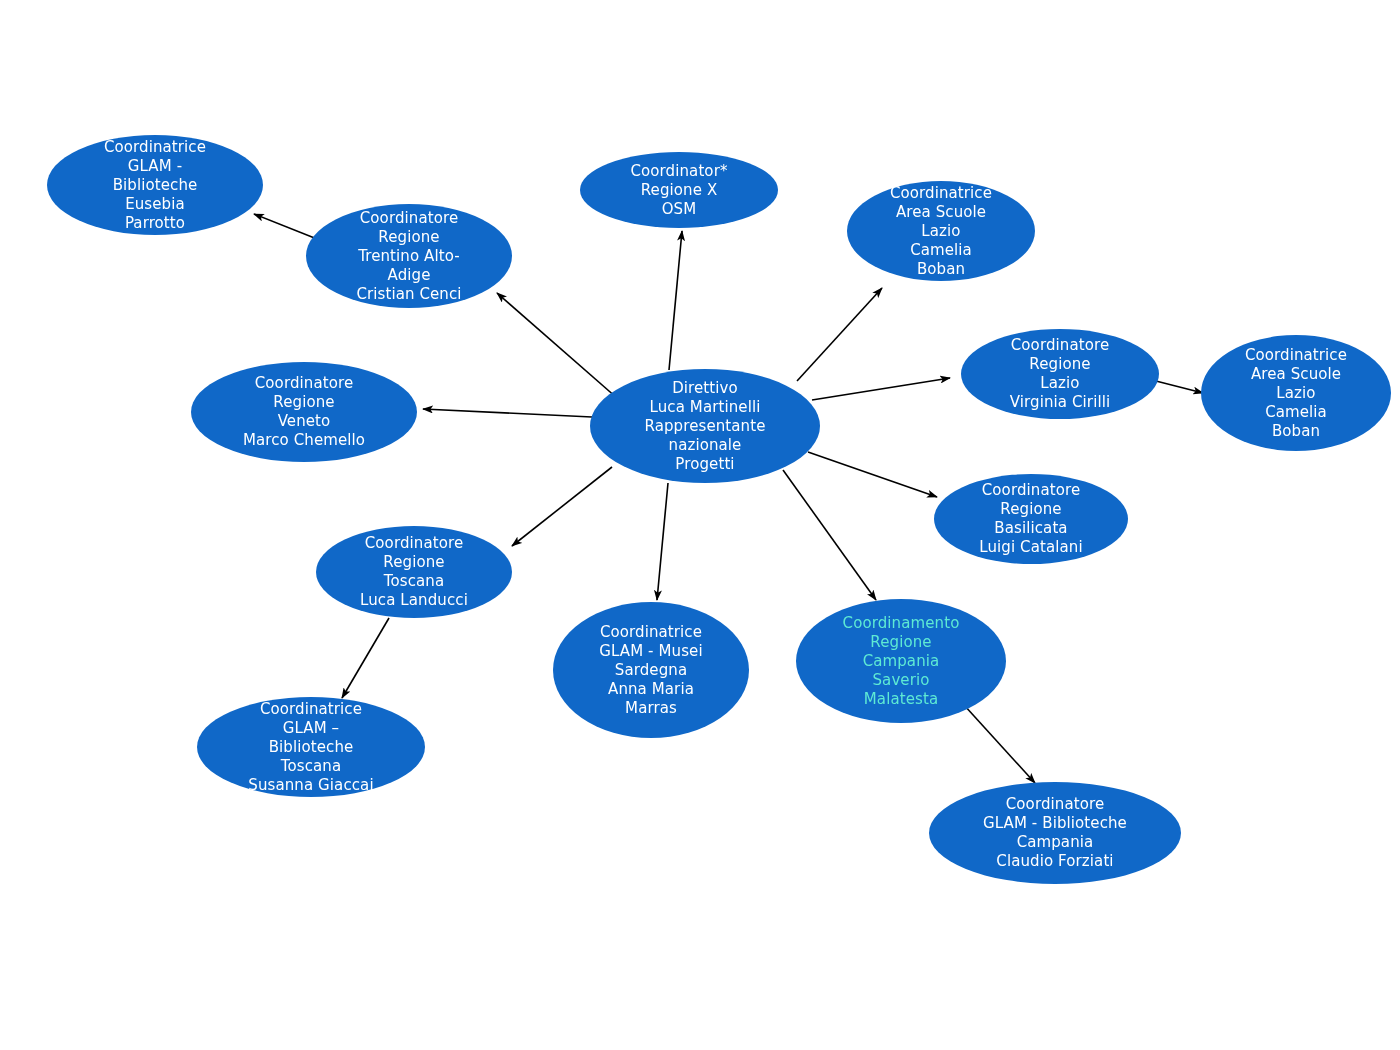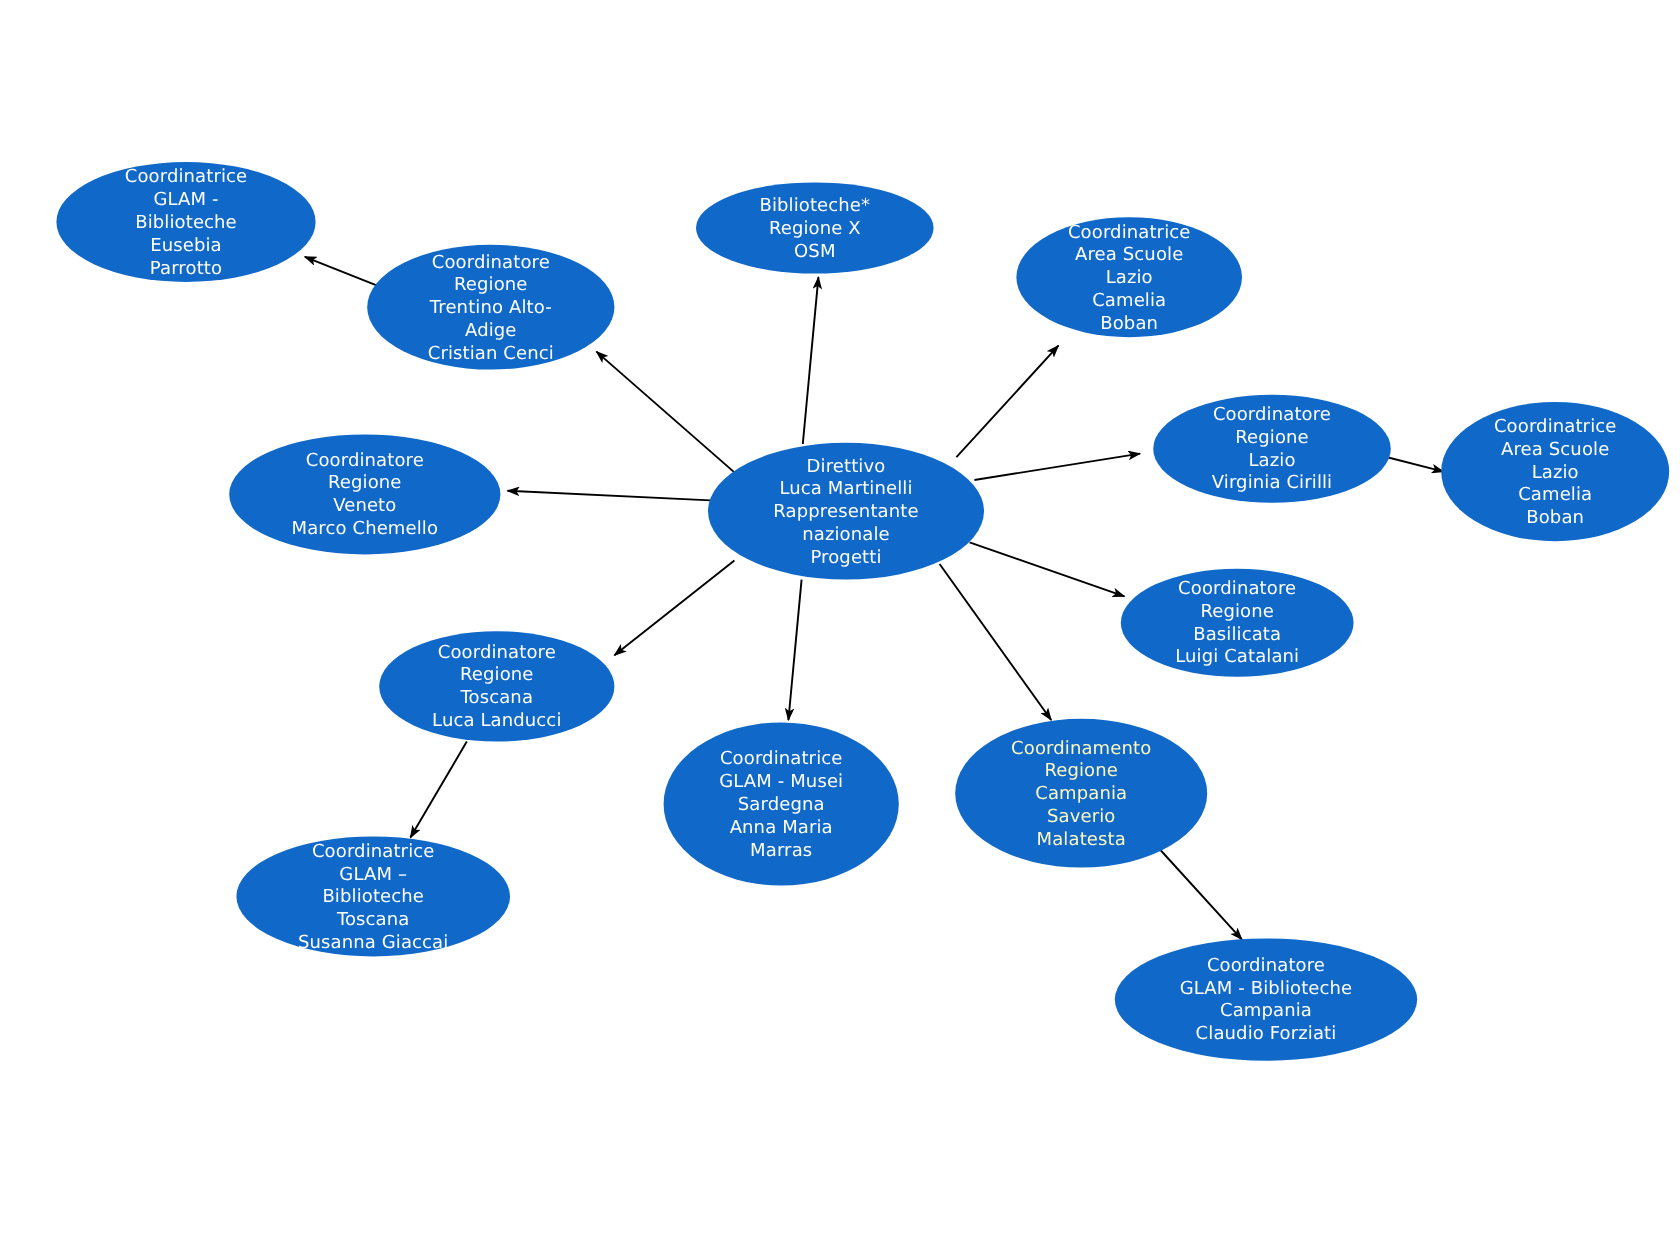--- a/index.html
+++ b/index.html
@@ -85,21 +85,21 @@
       <div class="node" style="left: 47px; top: 135px; width: 216px; height: 100px; background: rgb(16, 104, 200); color: rgb(255, 255, 255);"><span class="node-label">Coordinatrice
 GLAM -
 Biblioteche
 Eusebia
 Parrotto</span></div>
       <div class="node" style="left: 306px; top: 204px; width: 206px; height: 104px; background: rgb(16, 104, 200); color: rgb(255, 255, 255);"><span class="node-label">Coordinatore
 Regione
 Trentino Alto-
 Adige
 Cristian Cenci</span></div>
-      <div class="node" style="left: 580px; top: 152px; width: 198px; height: 76px; background: rgb(16, 104, 200); color: rgb(255, 255, 255);"><span class="node-label">Biblioteche*
+      <div class="node" style="left: 580px; top: 152px; width: 198px; height: 76px; background: rgb(16, 104, 200); color: rgb(255, 255, 255);"><span class="node-label">Coordinator*
 Regione X
 OSM</span></div>
       <div class="node" style="left: 847px; top: 181px; width: 188px; height: 100px; background: rgb(16, 104, 200); color: rgb(255, 255, 255);"><span class="node-label">Coordinatrice
 Area Scuole
 Lazio
 Camelia
 Boban</span></div>
       <div class="node" style="left: 961px; top: 329px; width: 198px; height: 90px; background: rgb(16, 104, 200); color: rgb(255, 255, 255);"><span class="node-label">Coordinatore
 Regione
 Lazio
@@ -124,21 +124,21 @@
       <div class="node" style="left: 197px; top: 697px; width: 228px; height: 100px; background: rgb(16, 104, 200); color: rgb(255, 255, 255);"><span class="node-label">Coordinatrice
 GLAM –
 Biblioteche
 Toscana
 Susanna Giaccai</span></div>
       <div class="node" style="left: 553px; top: 602px; width: 196px; height: 136px; background: rgb(16, 104, 200); color: rgb(255, 255, 255);"><span class="node-label">Coordinatrice
 GLAM - Musei
 Sardegna
 Anna Maria
 Marras</span></div>
-      <div class="node" style="left: 796px; top: 599px; width: 210px; height: 124px; background: rgb(16, 104, 200); color: #fef9c3;"><span class="node-label">Coordinamento
+      <div class="node" style="left: 796px; top: 599px; width: 210px; height: 124px; background: rgb(16, 104, 200); color: #5eead4;"><span class="node-label">Coordinamento
 Regione
 Campania
 Saverio
 Malatesta</span></div>
       <div class="node" style="left: 929px; top: 782px; width: 252px; height: 102px; background: rgb(16, 104, 200); color: rgb(255, 255, 255);"><span class="node-label">Coordinatore
 GLAM - Biblioteche
 Campania
 Claudio Forziati</span></div>
     </div>
 </div>

